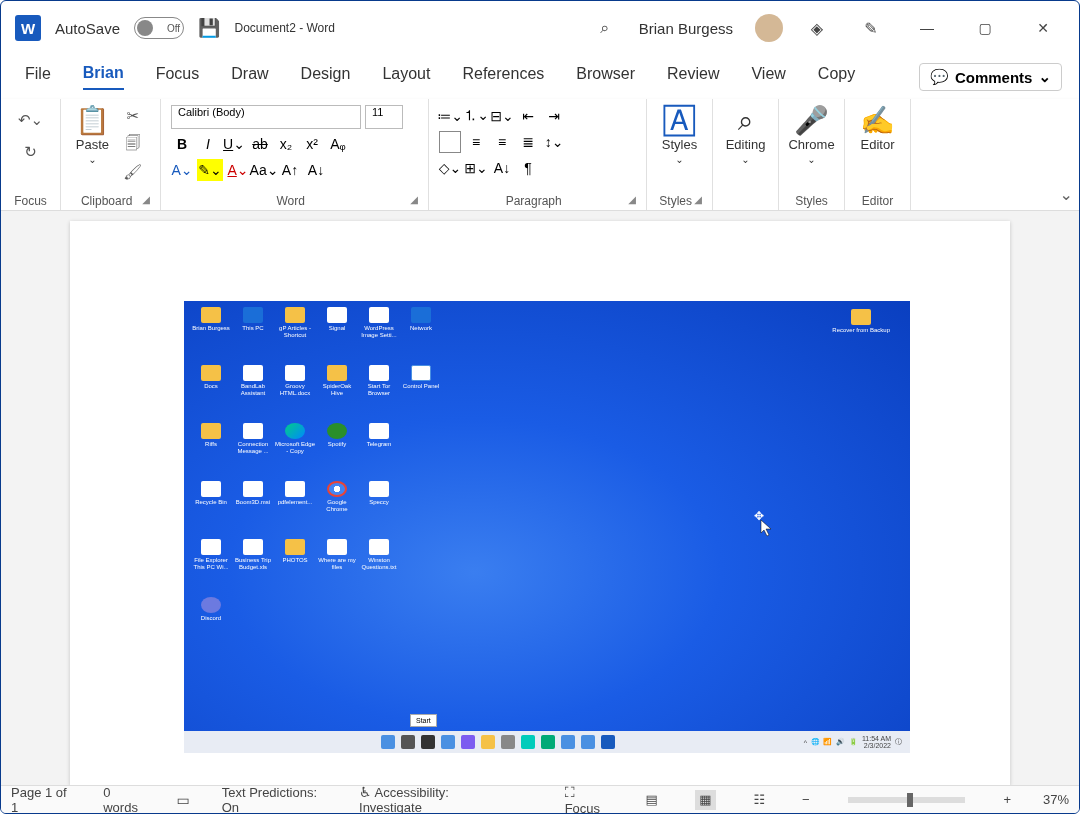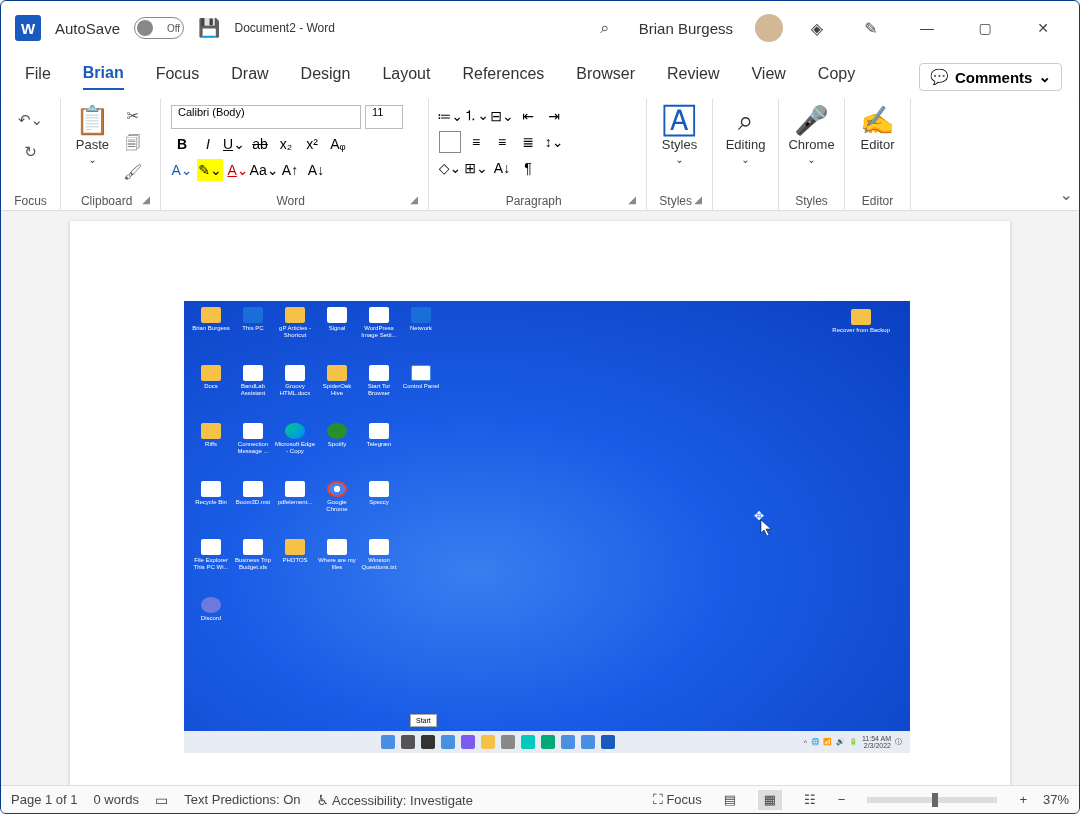--- a/index.html
+++ b/index.html
@@ -64,21 +64,21 @@
 .right-icon { position: absolute; top: 8px; right: 20px; }
 .start-tooltip { position: absolute; bottom: 26px; left: 226px; background: #fff; font-size: 7px; padding: 2px 5px; border: 1px solid #aaa; }
 .taskbar { position: absolute; bottom: 0; left: 0; right: 0; height: 22px; background: #e8ecf4; display: flex; align-items: center; padding: 0 8px; }
 .taskbar .tcenter { flex: 1; display: flex; justify-content: center; gap: 6px; }
 .tb-ic { width: 14px; height: 14px; background: #4a90e2; border-radius: 2px; }
 .systray { display: flex; gap: 4px; font-size: 7px; color: #444; align-items: center; }
 .cursor-move { position: absolute; top: 208px; left: 570px; font-size: 12px; color: #fff; }
 .cursor-arrow { position: absolute; top: 218px; left: 576px; }
 
 
-.statusbar { height: 28px; border-top: 1px solid #ddd; display: flex; align-items: center; padding: 0 10px; gap: 16px; font-size: 13px; color: #444; background: #fafafa; }
+.statusbar { height: 28px; border-top: 1px solid #ddd; display: flex; align-items: center; padding: 0 10px; gap: 32px; font-size: 13px; color: #444; background: #fafafa; }
 .statusbar .spacer { flex: 1; }
 .sb-icon { font-size: 14px; }
 .zoom-slider { width: 130px; height: 6px; background: #ddd; position: relative; margin: 0 6px; }
 .zoom-slider::after { content: ""; position: absolute; left: 50%; top: -4px; width: 6px; height: 14px; background: #666; }
 .view-btn { width: 24px; height: 20px; display: flex; align-items: center; justify-content: center; }
 .view-btn.active { background: #ddd; }
 </style>
 </head>
 <body>
 

